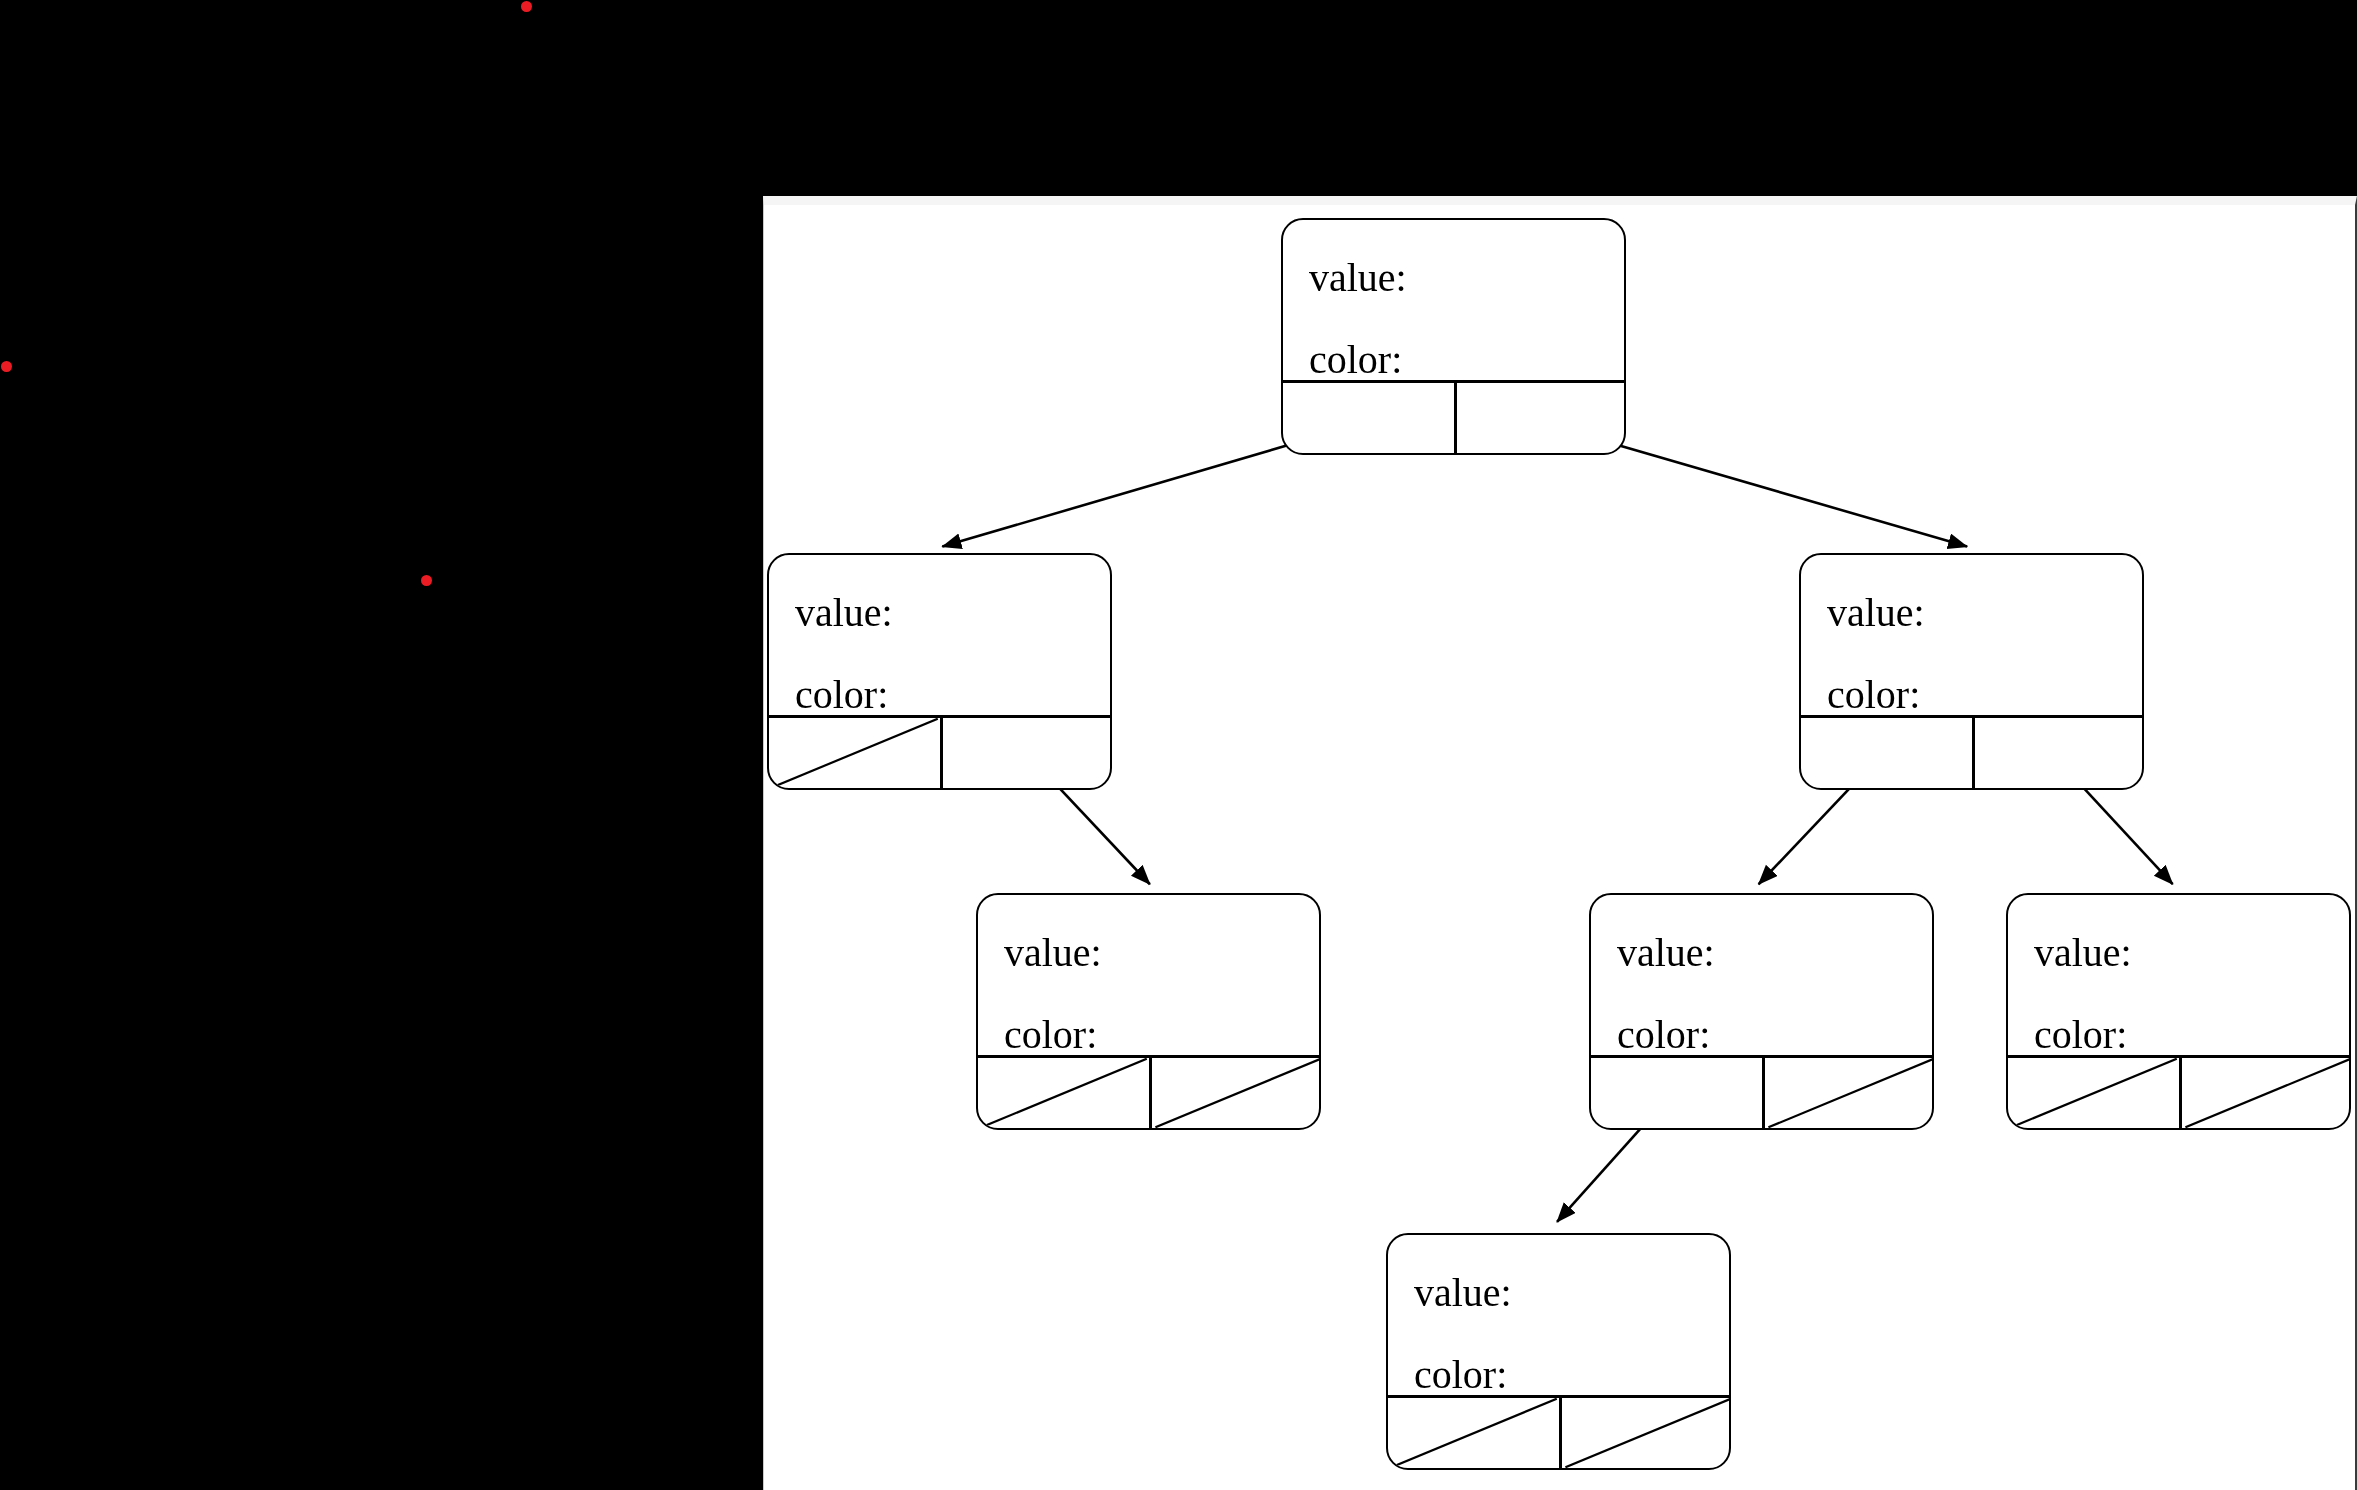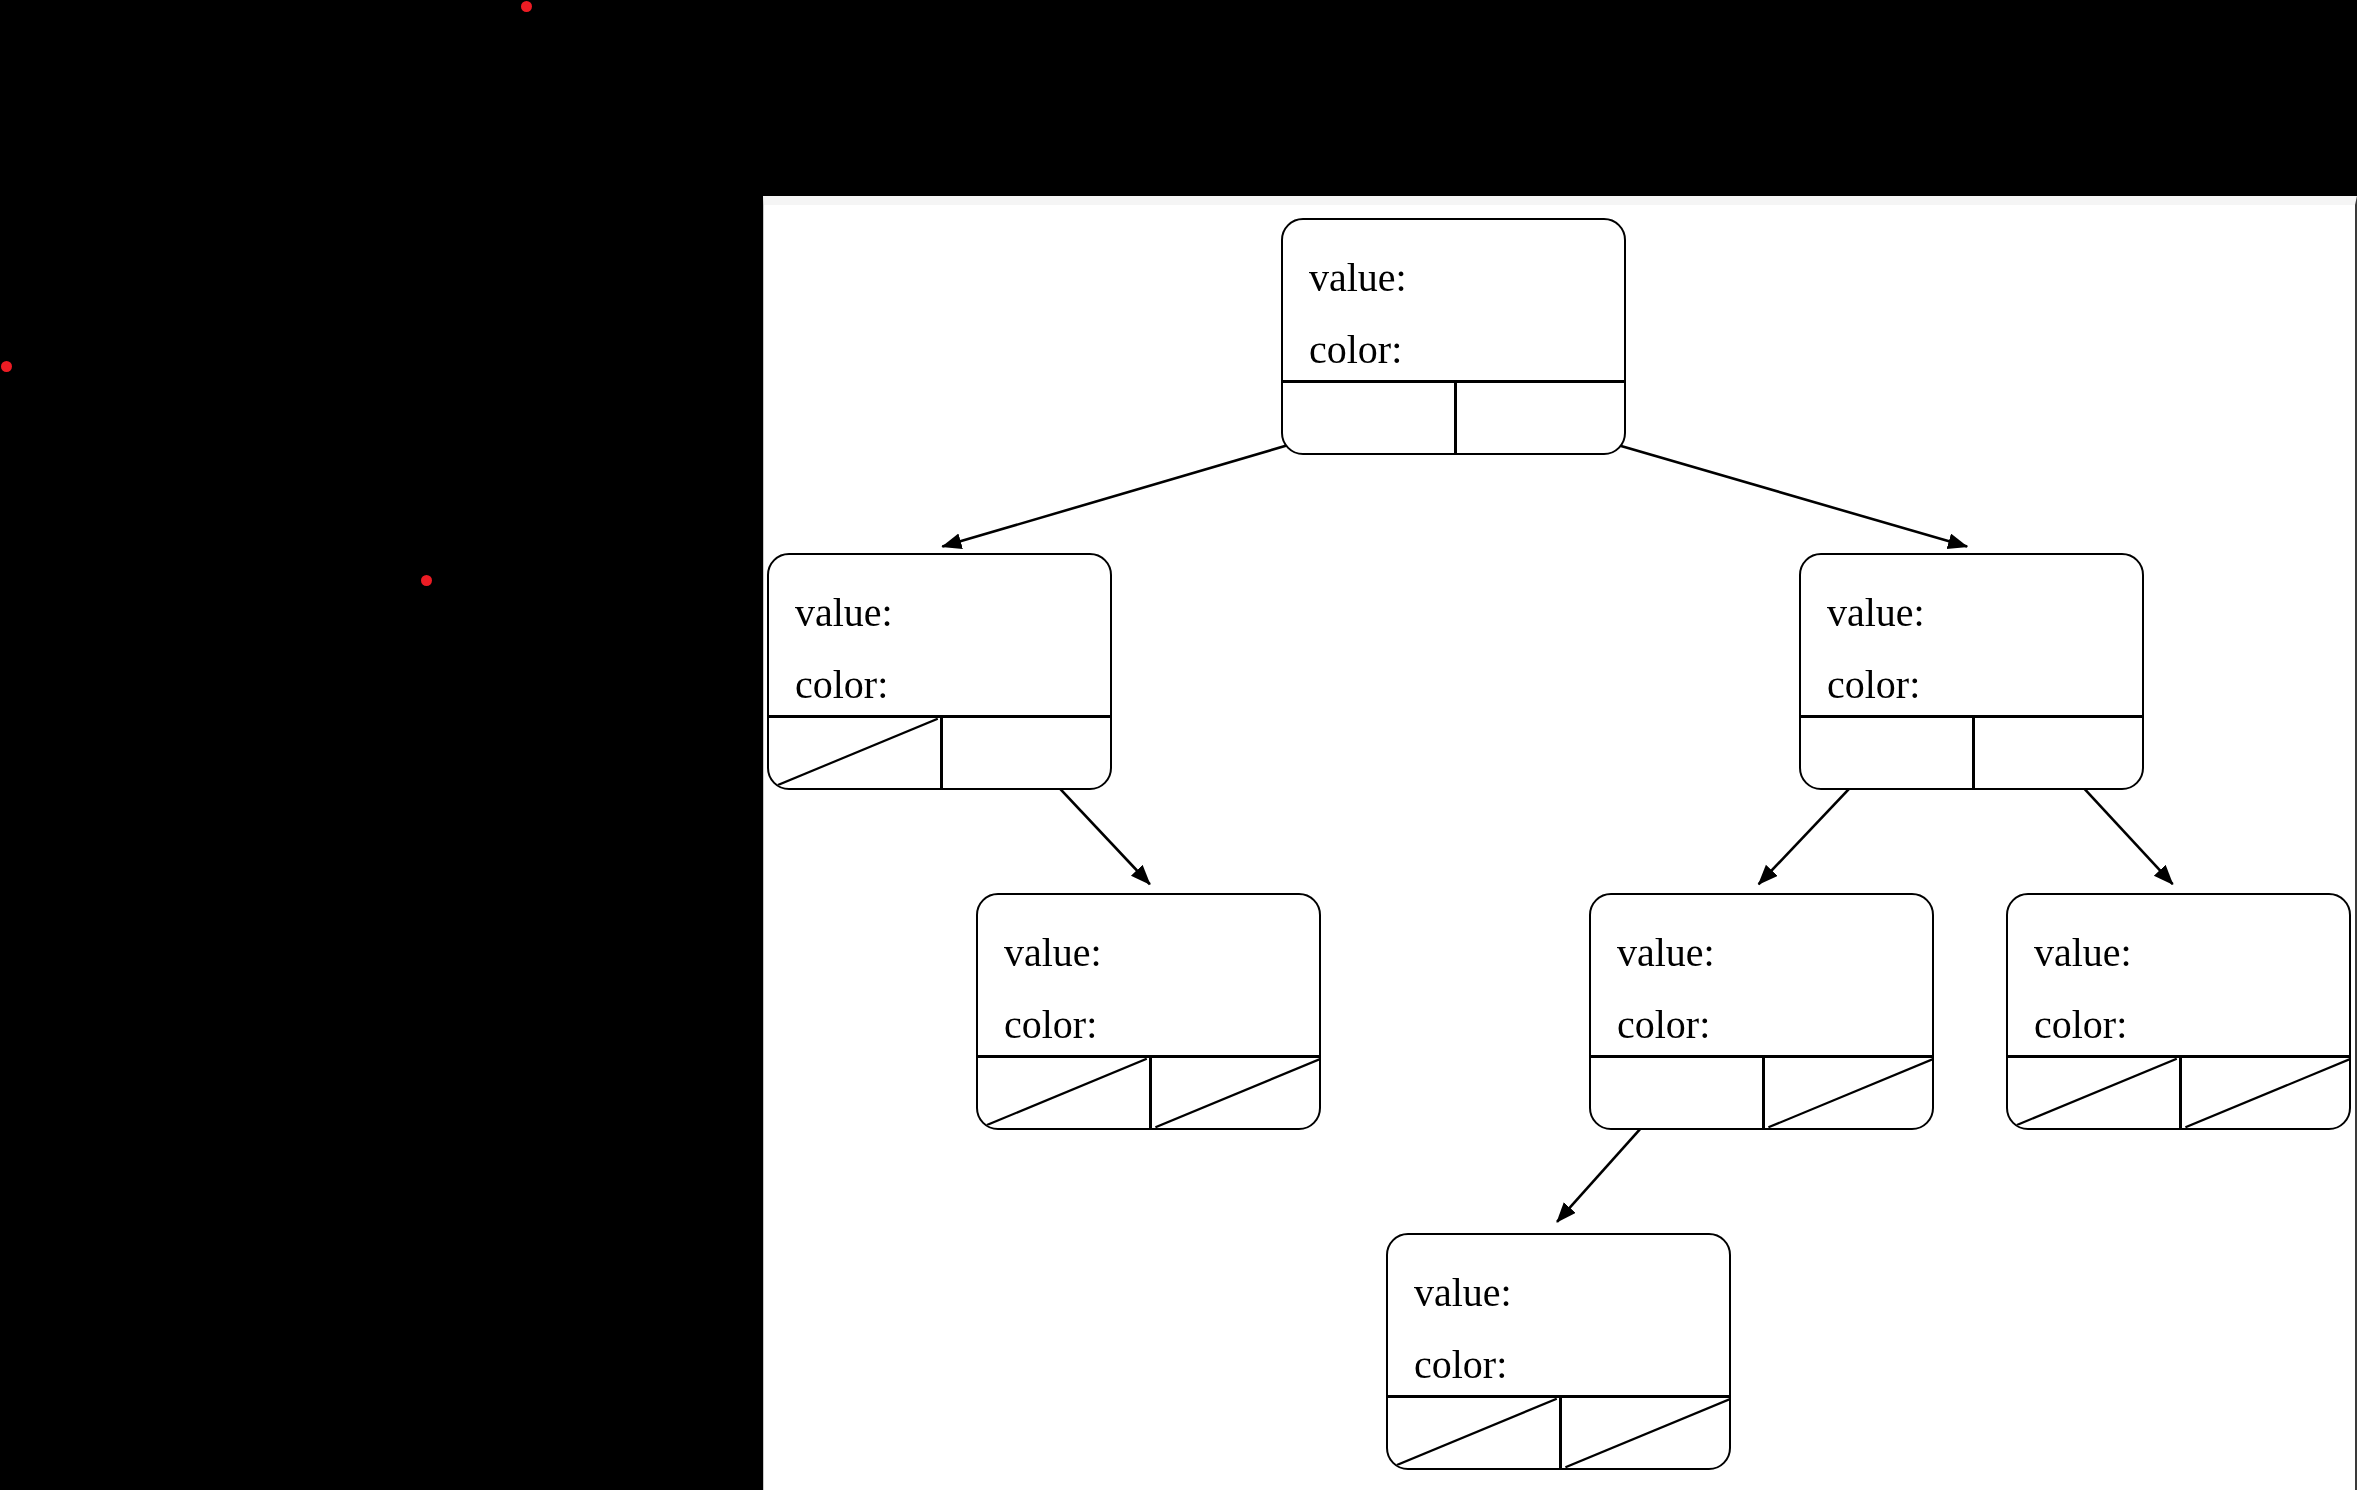--- a/index.html
+++ b/index.html
@@ -65,21 +65,21 @@
   }
   .node-field {
     position: absolute;
     left: 26px;
     color: #000000;
     font-size: 40px;
     line-height: 1;
     white-space: nowrap;
   }
   .node-field.field-value { top: 38px; }
-  .node-field.field-color { top: 110px; }
+  .node-field.field-color { top: 120px; }
   .node-ptr-row {
     position: absolute;
     left: 0;
     right: 0;
     bottom: 0;
     height: 70px;
     border-top: 3px solid #000000;
   }
   .ptr-cell {
     position: absolute;

